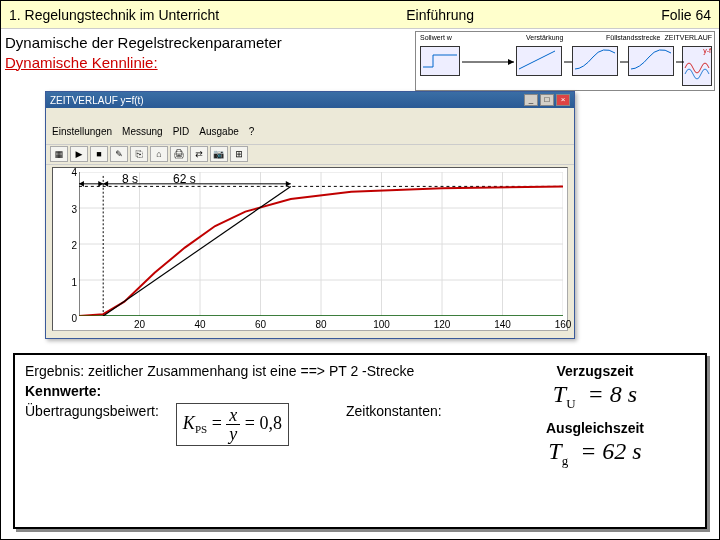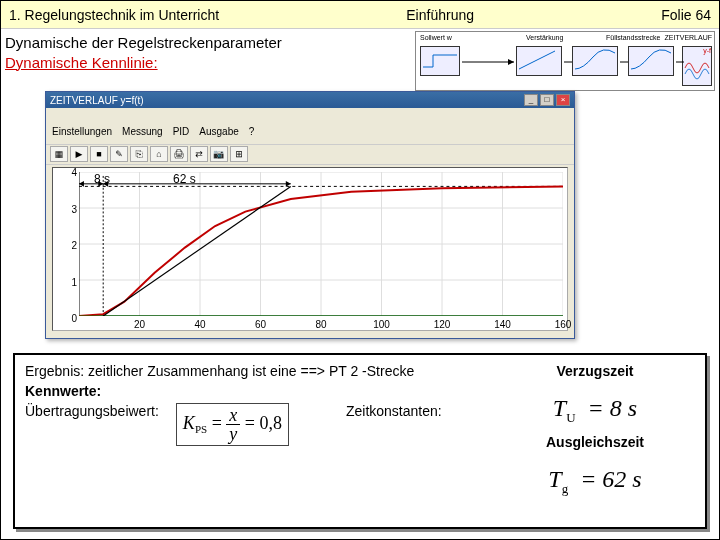--- a/index.html
+++ b/index.html
@@ -34,21 +34,21 @@
   svg.curve { position: absolute; left: 26px; right: 4px; top: 4px; bottom: 14px; width: calc(100% - 30px); height: calc(100% - 18px); }
   .anno { position: absolute; font-size: 12px; }
   
   
   .resultbox { position: absolute; left: 12px; top: 352px; right: 12px; height: 176px; border: 2px solid #000; background: #fff; box-shadow: 3px 3px 0 #888; padding: 8px 10px; font-size: 14px; }
   .resultbox .row { margin-bottom: 4px; }
   .resultbox b { font-weight: bold; }
   .kps-img { display:inline-block; border: 1px solid #444; padding: 2px 6px; font-family: 'Times New Roman', serif; font-size: 18px; background: #fff; }
   .right-stack { position: absolute; right: 10px; top: 6px; width: 200px; text-align: center; font-size: 14px; }
   .right-stack .label { font-weight: bold; margin-top: 2px; margin-bottom: 2px; }
-  .right-stack .formula { font-family: 'Times New Roman', serif; font-size: 24px; font-style: italic; margin: 16px 0 8px 0; white-space: nowrap; }
+  .right-stack .formula { font-family: 'Times New Roman', serif; font-size: 24px; font-style: italic; margin: 2px 0 8px 0; white-space: nowrap; }
   .right-stack .formula .sub { font-size: 13px; vertical-align: sub; font-style: normal; }
   .cursor { position: absolute; left: 46px; top: 88px; font-size: 14px; }
 </style>
 </head>
 <body>
 
 <div class="header">
   <div class="left">1. Regelungstechnik im Unterricht</div>
   <div class="center">Einführung</div>
   <div class="right">Folie 64</div>
@@ -159,21 +159,21 @@
         <line x1="24.5" y1="12" x2="214.375" y2="12" stroke="#000"></line>
         <polygon points="214.375,12 209.375,9 209.375,15"></polygon>
         <polygon points="24.5,12 29.5,9 29.5,15"></polygon>
         <polygon points="24.5,12 19.5,9 19.5,15"></polygon>
         <polygon points="0,12 5,9 5,15"></polygon>
         <line x1="0" y1="14.599999999999994" x2="490" y2="14.599999999999994" stroke="#000" stroke-dasharray="3,3"></line>
         <path d="M0,146L24.5,144.175L45.9375,131.4L76.5625,102.2L107.1875,76.65L137.8125,54.75L168.4375,40.150000000000006L214.375,27.375L275.625,20.07499999999999L367.5,16.42500000000001L490,14.599999999999994" stroke="#c00000" fill="none" stroke-width="2"></path>
         <path d="M0,146L490,146" stroke="#008000" fill="none" stroke-width="1.2"></path>
         <path d="M24.5,146L214.375,14.599999999999994" stroke="#000" fill="none" stroke-width="1.2"></path>
       </svg>
-    <div class="anno" style="left:41px;top:4px">8 s</div>
+    <div class="anno" style="left:69px;top:4px">8 s</div>
     <div class="anno" style="left:120px;top:4px">62 s</div>
   </div>
 </div>
 
 <div class="resultbox">
   <div class="row">Ergebnis: zeitlicher Zusammenhang ist eine  ==&gt; PT 2 -Strecke</div>
   <div class="row"><b>Kennwerte:</b></div>
   <div class="row" style="display:flex;gap:17px">
     <span>Übertragungsbeiwert:</span>
     <span class="kps-img">

